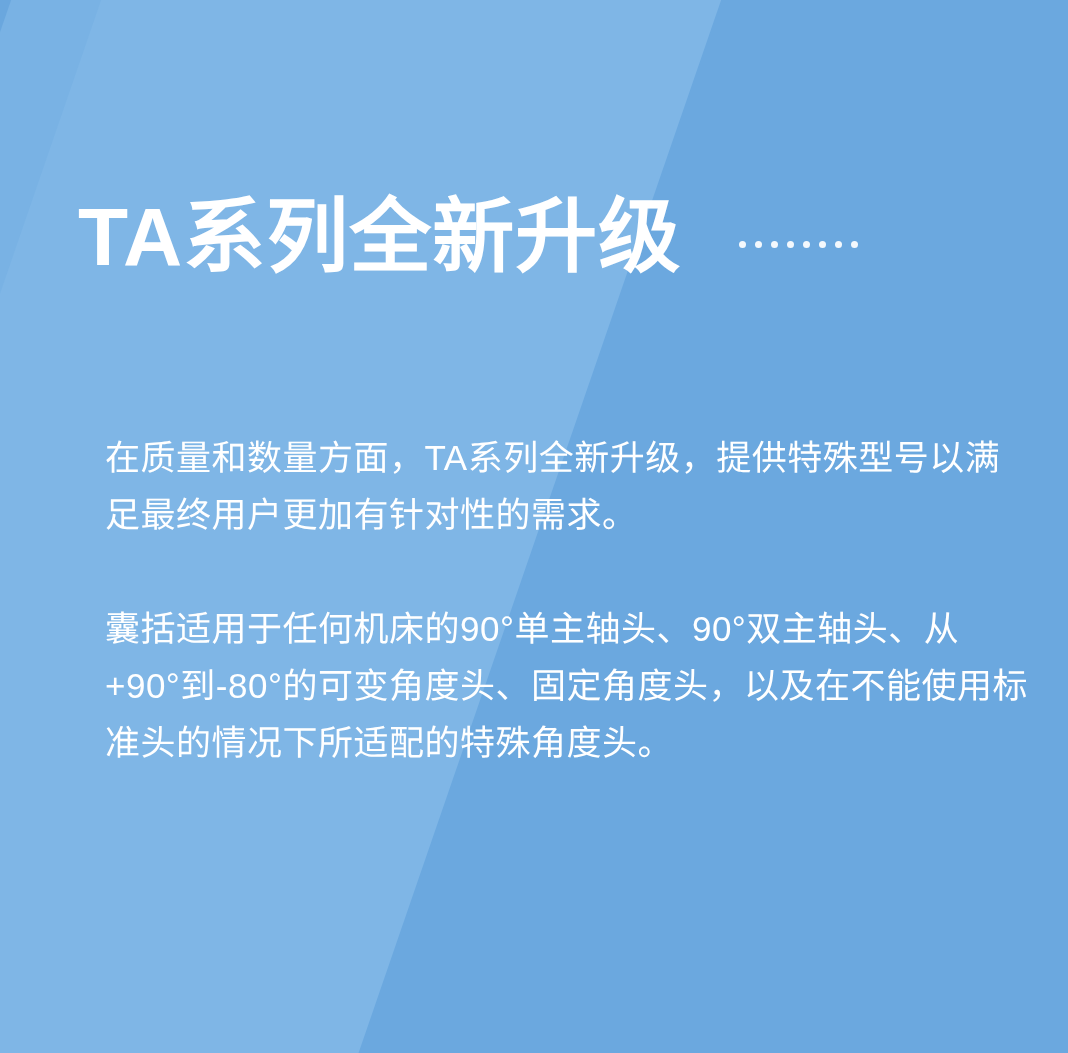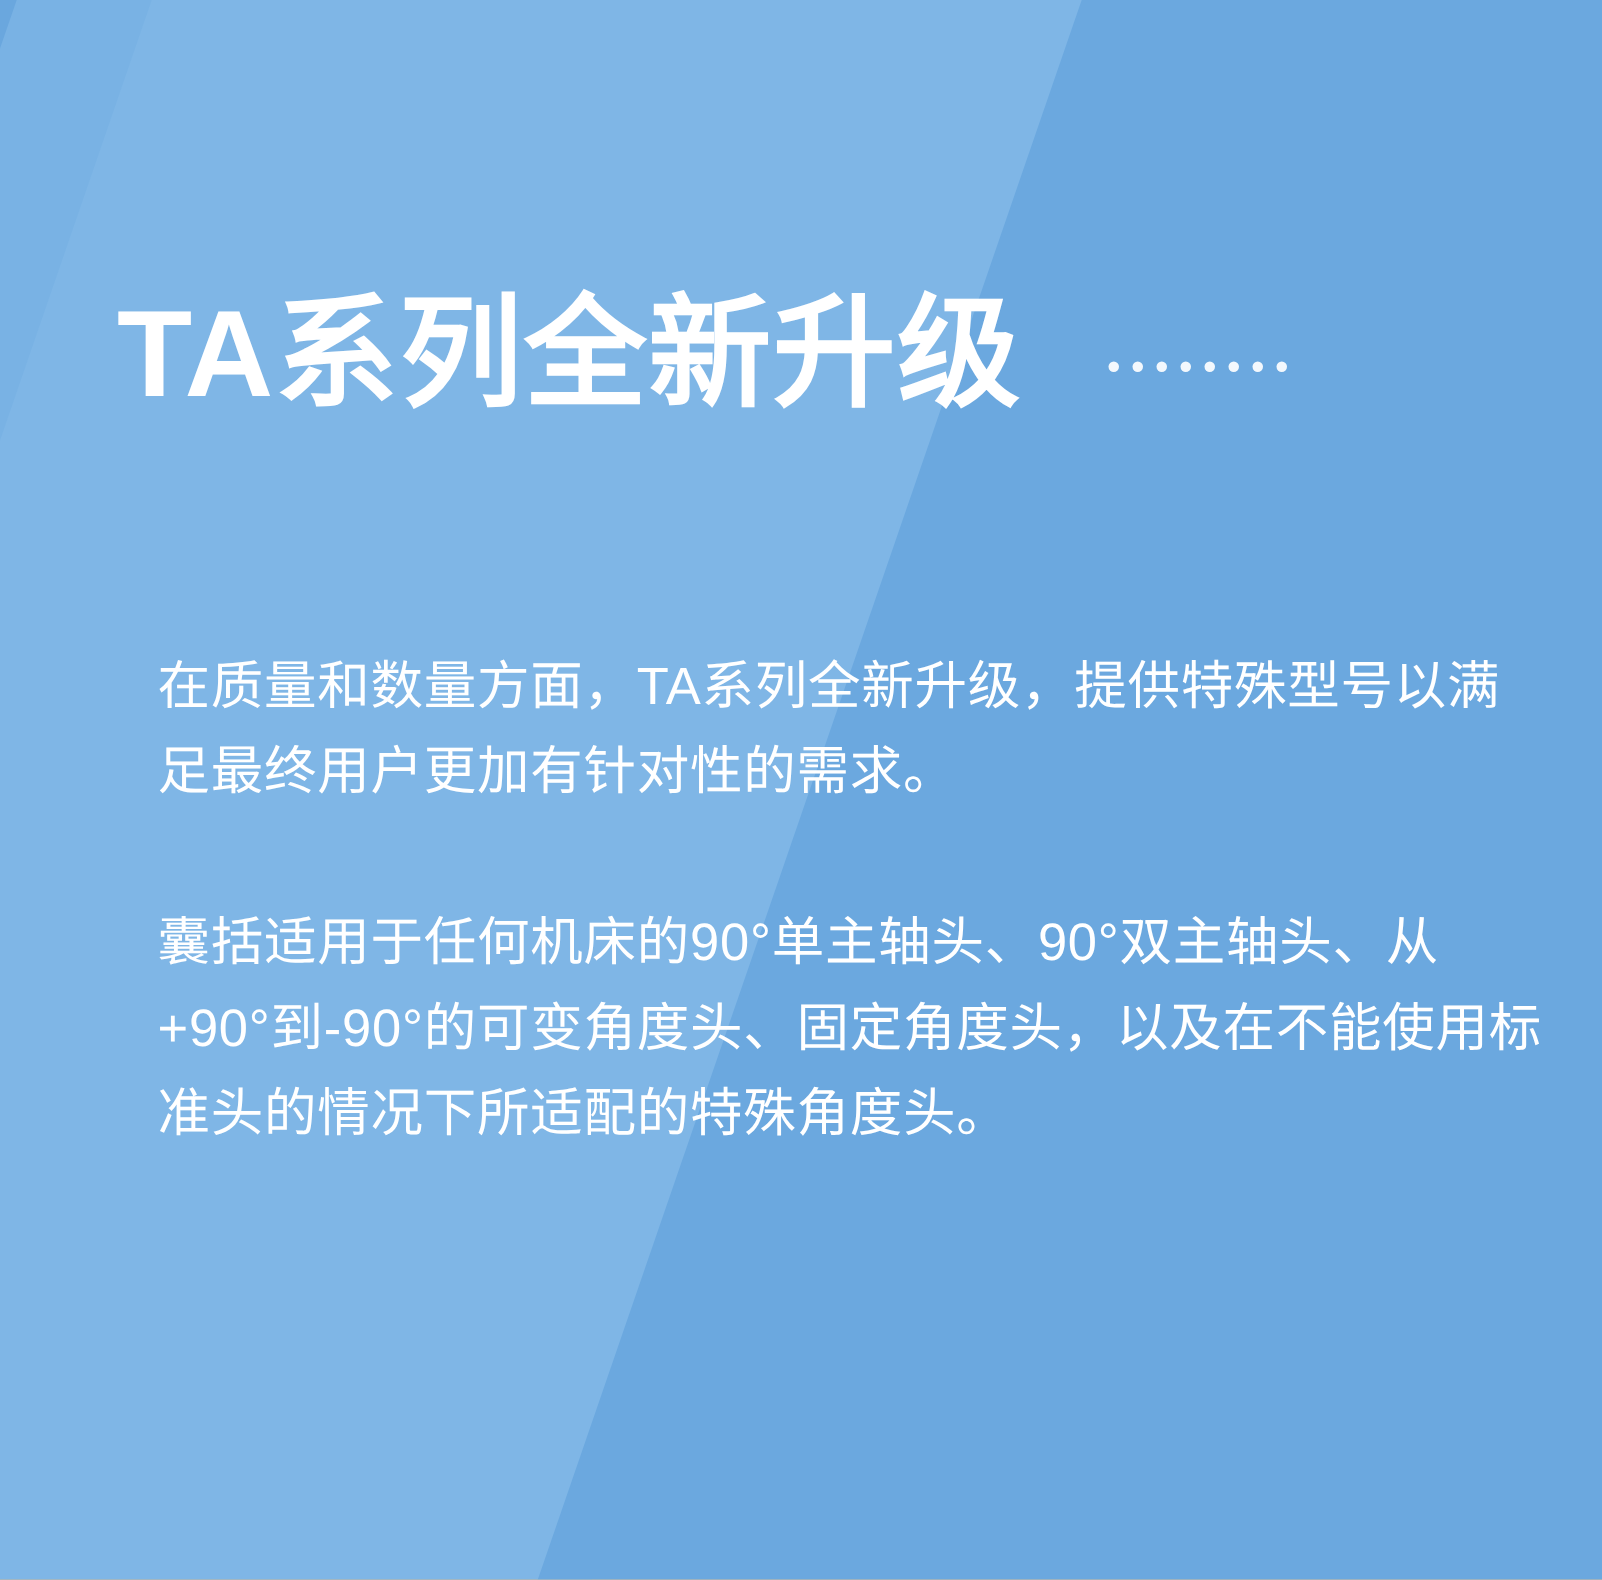--- a/index.html
+++ b/index.html
@@ -123,17 +123,17 @@
           <i></i>
           <i></i>
           <i></i>
           <i></i>
           <i></i>
       </div>
     </div>
 
     <div class="body-block">
       <p class="para">在质量和数量方面，TA系列全新升级，提供特殊型号以满足最终用户更加有针对性的需求。</p>
-      <p class="para">囊括适用于任何机床的90°单主轴头、90°双主轴头、从+90°到-90°的可变角度头、固定角度头，以及在不能使用标准头的情况下所适配的特殊角度头。</p>
+      <p class="para">囊括适用于任何机床的90°单主轴头、90°双主轴头、从+90°到-80°的可变角度头、固定角度头，以及在不能使用标准头的情况下所适配的特殊角度头。</p>
     </div>
 
   </div>
 </div>
 
 </body></html>

